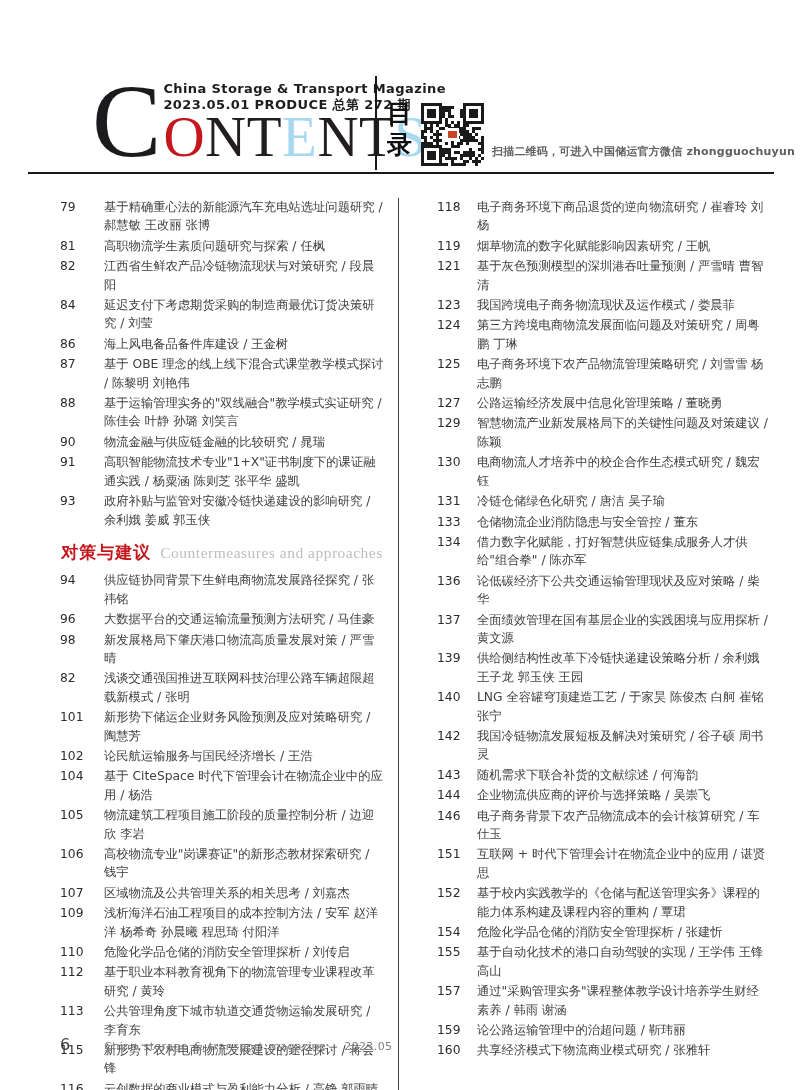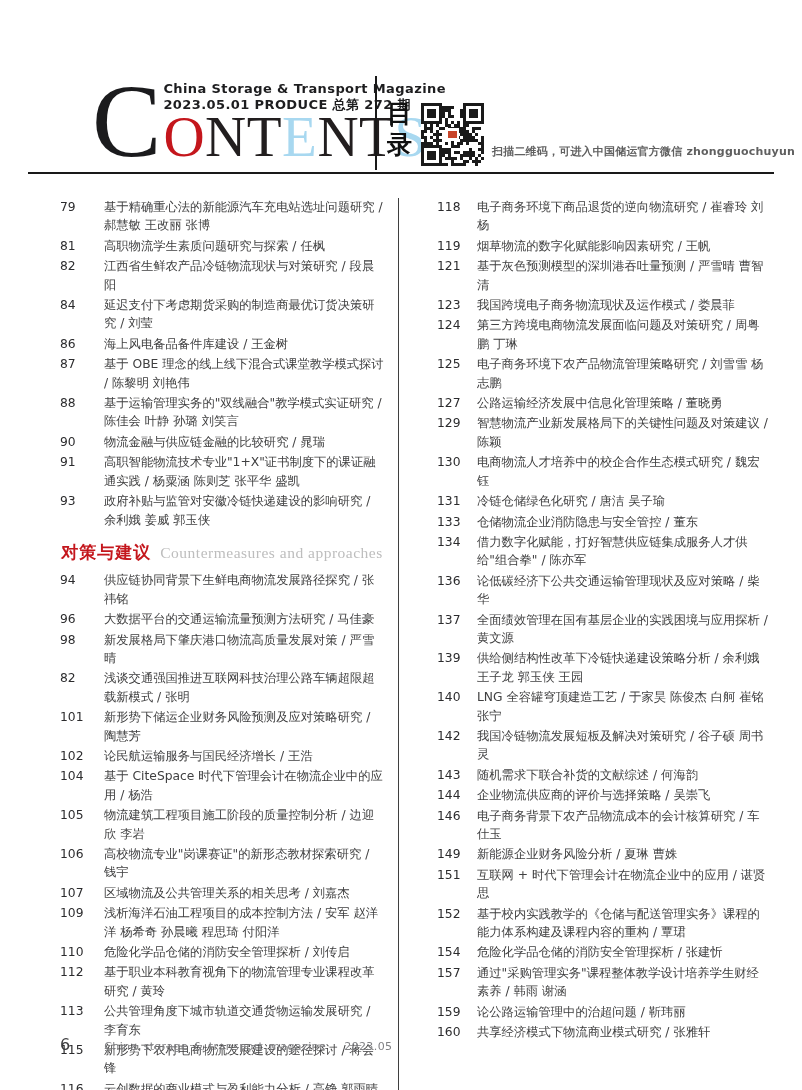--- a/index.html
+++ b/index.html
@@ -507,34 +507,34 @@
         </div>
         <div class="entry">
           <span class="num">144</span>
           <span class="txt">企业物流供应商的评价与选择策略 / 吴崇飞</span>
         </div>
         <div class="entry">
           <span class="num">146</span>
           <span class="txt">电子商务背景下农产品物流成本的会计核算研究 / 车仕玉</span>
         </div>
         <div class="entry">
-          <span class="num">149</span>
-          <span class="txt">新能源企业财务风险分析 / 夏琳 曹姝</span>
-        </div>
-        <div class="entry">
           <span class="num">151</span>
           <span class="txt">互联网 + 时代下管理会计在物流企业中的应用 / 谌贤思</span>
         </div>
         <div class="entry">
           <span class="num">152</span>
           <span class="txt">基于校内实践教学的《仓储与配送管理实务》课程的能力体系构建及课程内容的重构 / 覃珺</span>
         </div>
         <div class="entry">
           <span class="num">154</span>
           <span class="txt">危险化学品仓储的消防安全管理探析 / 张建忻</span>
+        </div>
+        <div class="entry">
+          <span class="num">155</span>
+          <span class="txt">基于自动化技术的港口自动驾驶的实现 / 王学伟 王锋 高山</span>
         </div>
         <div class="entry">
           <span class="num">157</span>
           <span class="txt">通过"采购管理实务"课程整体教学设计培养学生财经素养 / 韩雨 谢涵</span>
         </div>
         <div class="entry">
           <span class="num">159</span>
           <span class="txt">论公路运输管理中的治超问题 / 靳玮丽</span>
         </div>
         <div class="entry">

